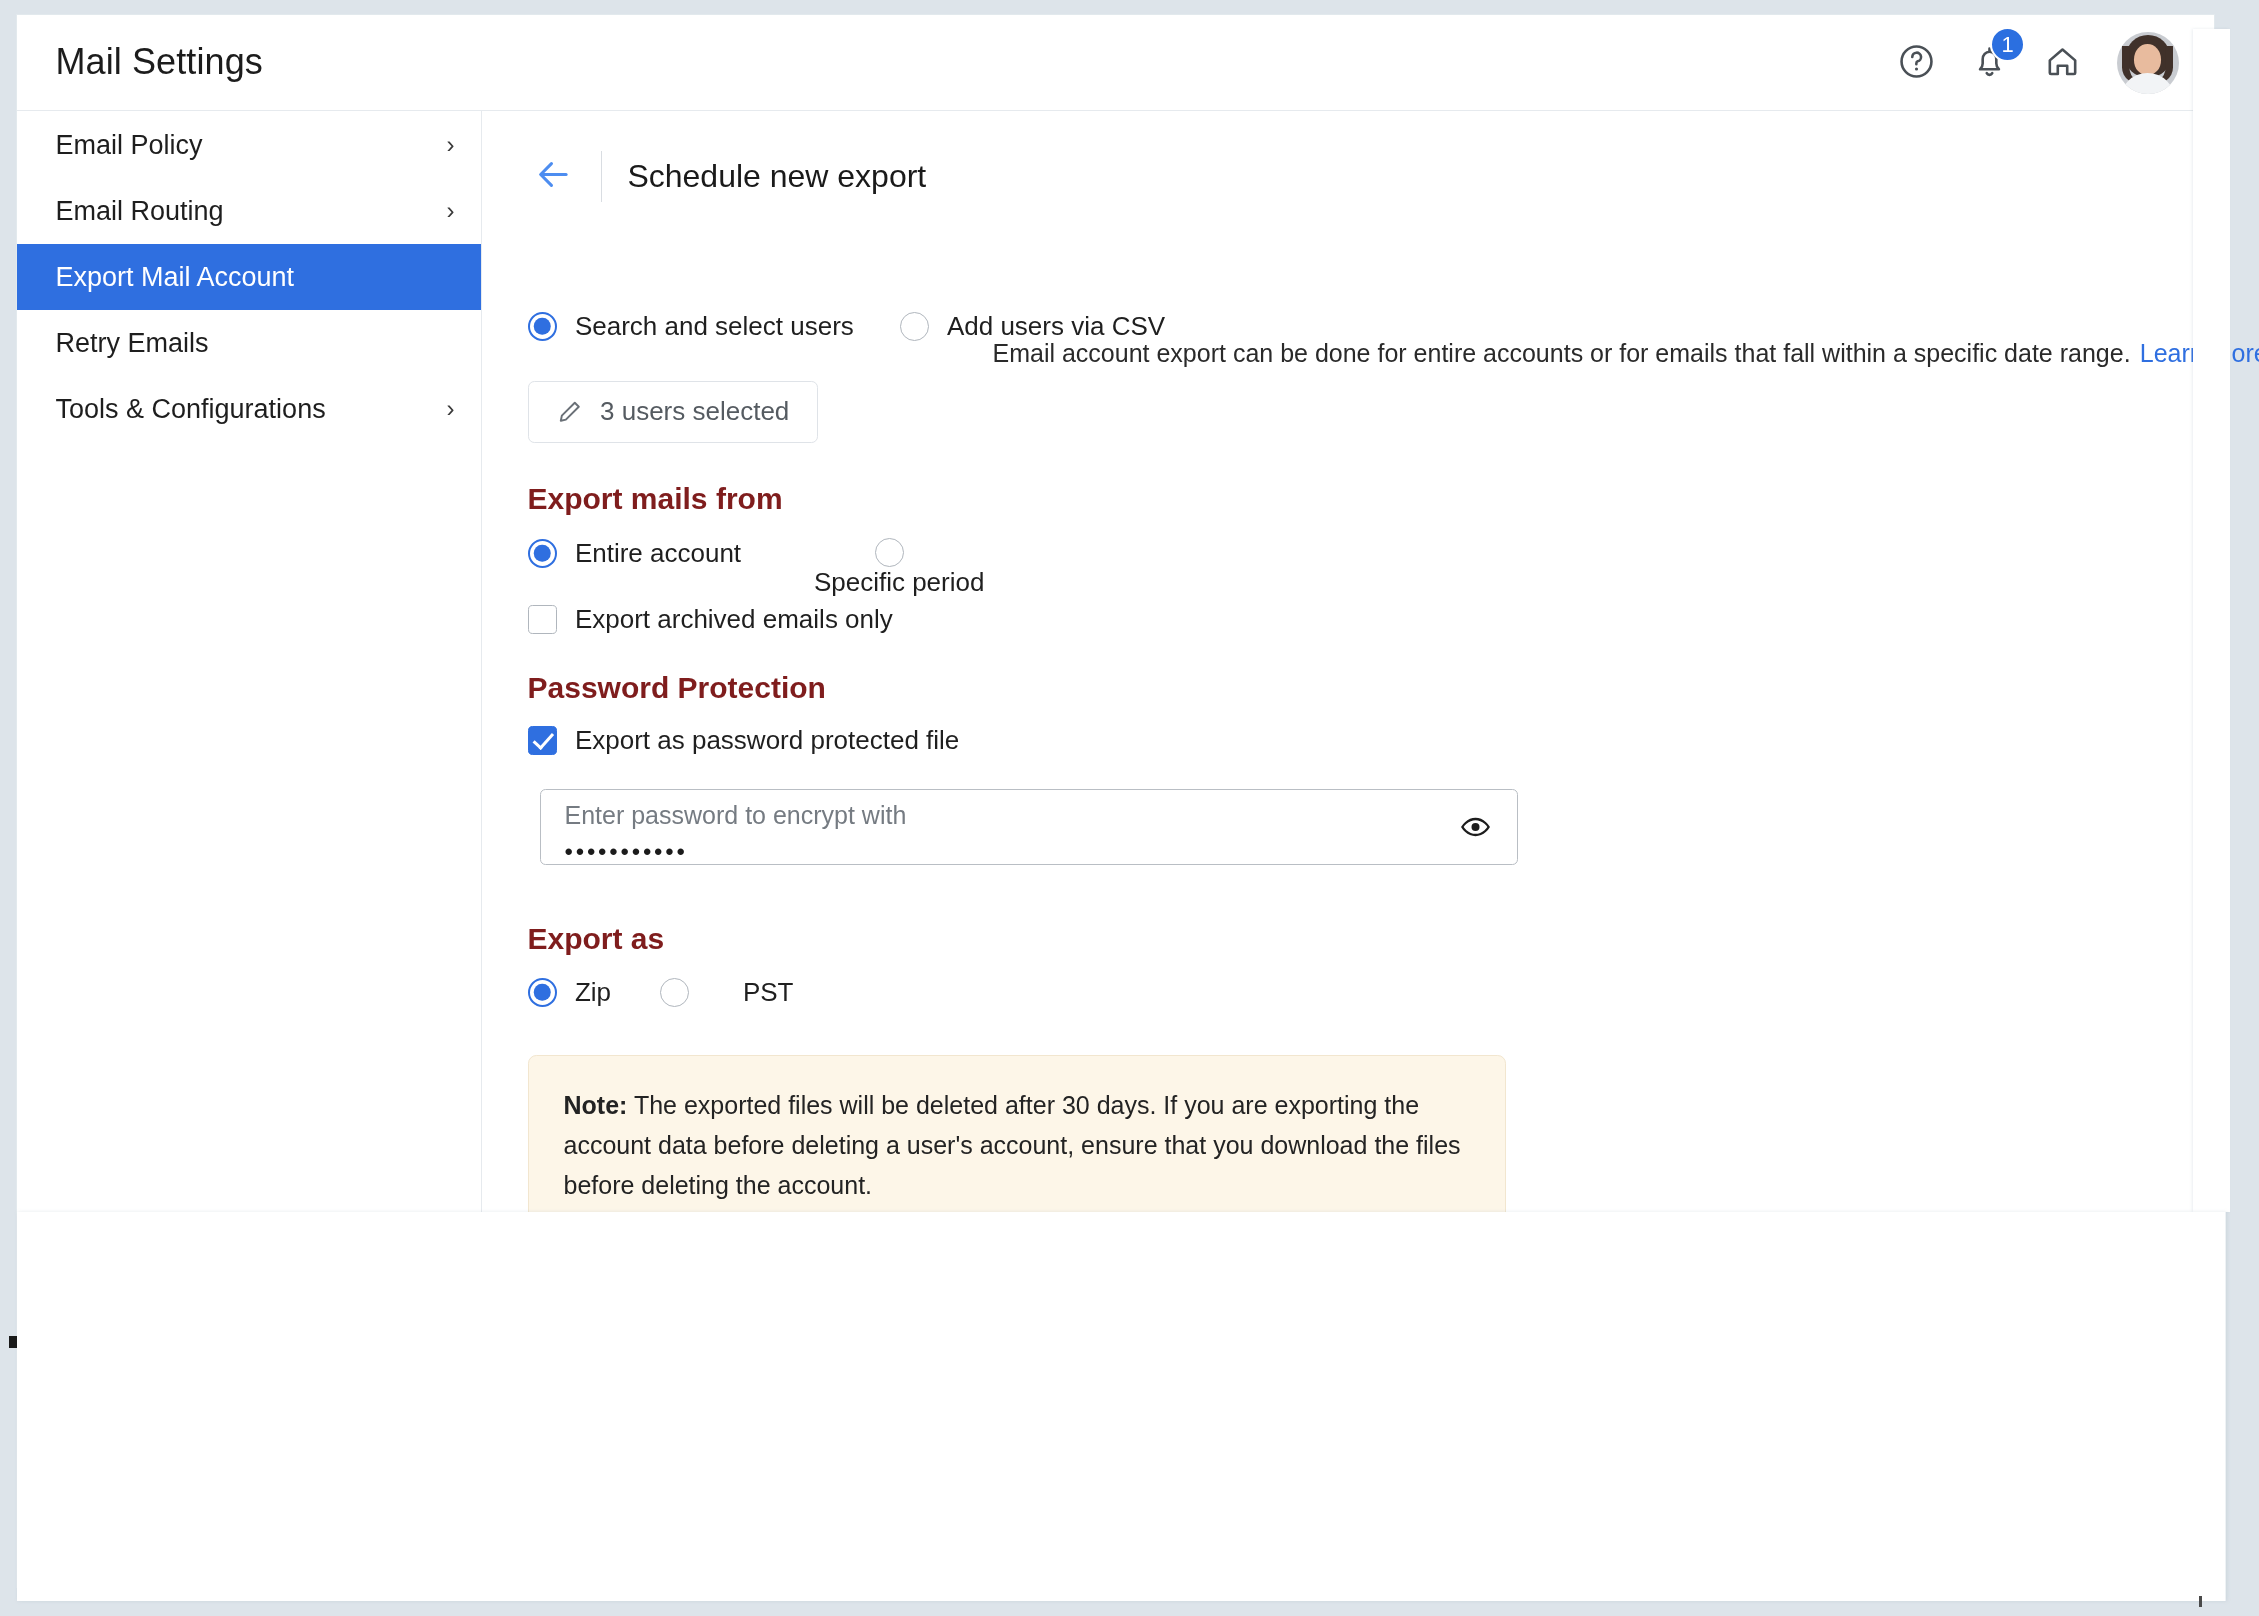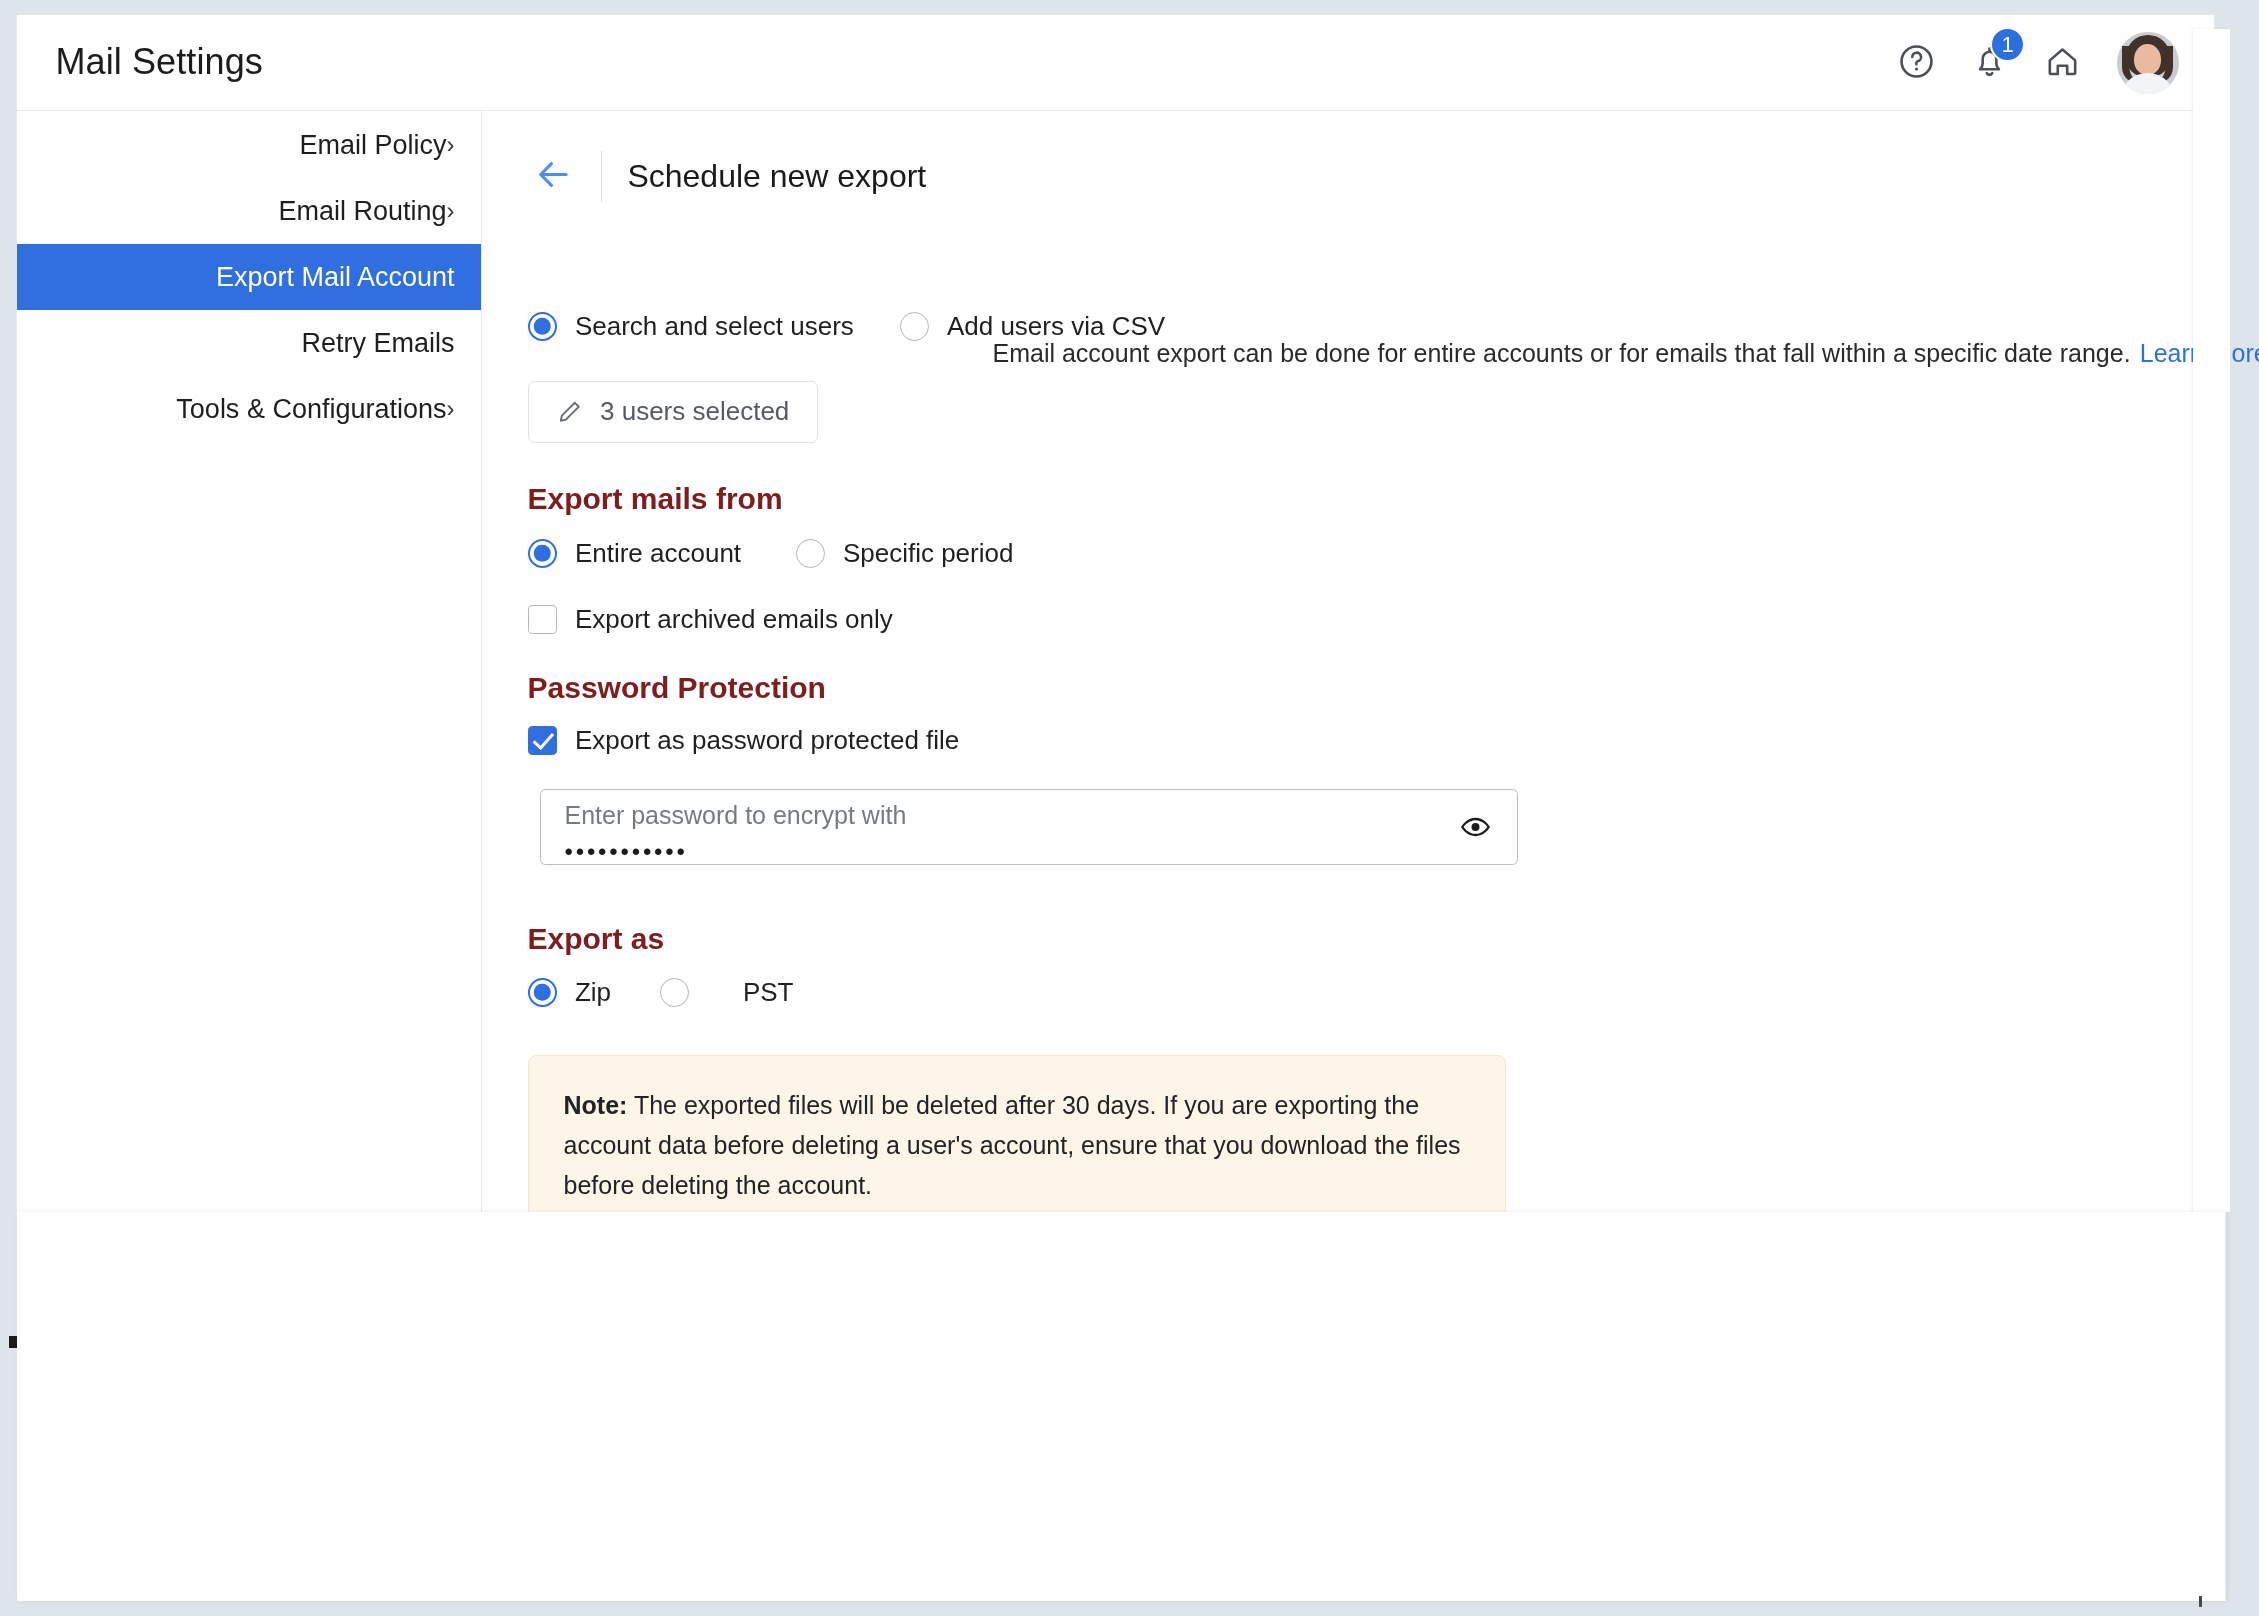--- a/index.html
+++ b/index.html
@@ -183,21 +183,20 @@
     padding-top: 1.8px;
   }
   .nav-item {
     height: 66px;
     display: flex;
     align-items: center;
     padding: 0 26px 0 39px;
     font-size: 27px;
     color: #1e1e1e;
     cursor: pointer;
-    text-align: right;
   }
   .nav-item.active {
     background: #2f6fe0;
     color: #ffffff;
   }
   .nav-item .nav-label { flex: 1; white-space: nowrap; }
   .nav-chevron {
     font-size: 24px;
     color: #3a3a3a;
     line-height: 1;
@@ -568,21 +567,21 @@
     </span>
     <span>3 users selected</span>
   </button>
 
   <div class="form-abs section-title" style="left:511px; top:467px;">Export mails from</div>
 
   <div class="form-abs row" style="left:511px; top:523px;">
     <span class="radio checked"></span>
     <span class="radio-label">Entire account</span>
   </div>
-  <div class="form-abs row" style="left:779px; top:523px;">
+  <div class="form-abs row" style="left:779px; top:523px;flex-direction:column;">
     <span class="radio"></span>
     <span class="radio-label">Specific period</span>
   </div>
 
   <div class="form-abs row" style="left:511px; top:589px;">
     <span class="checkbox"></span>
     <span class="cb-label">Export archived emails only</span>
   </div>
 
   <div class="form-abs section-title" style="left:511px; top:656px;">Password Protection</div>

